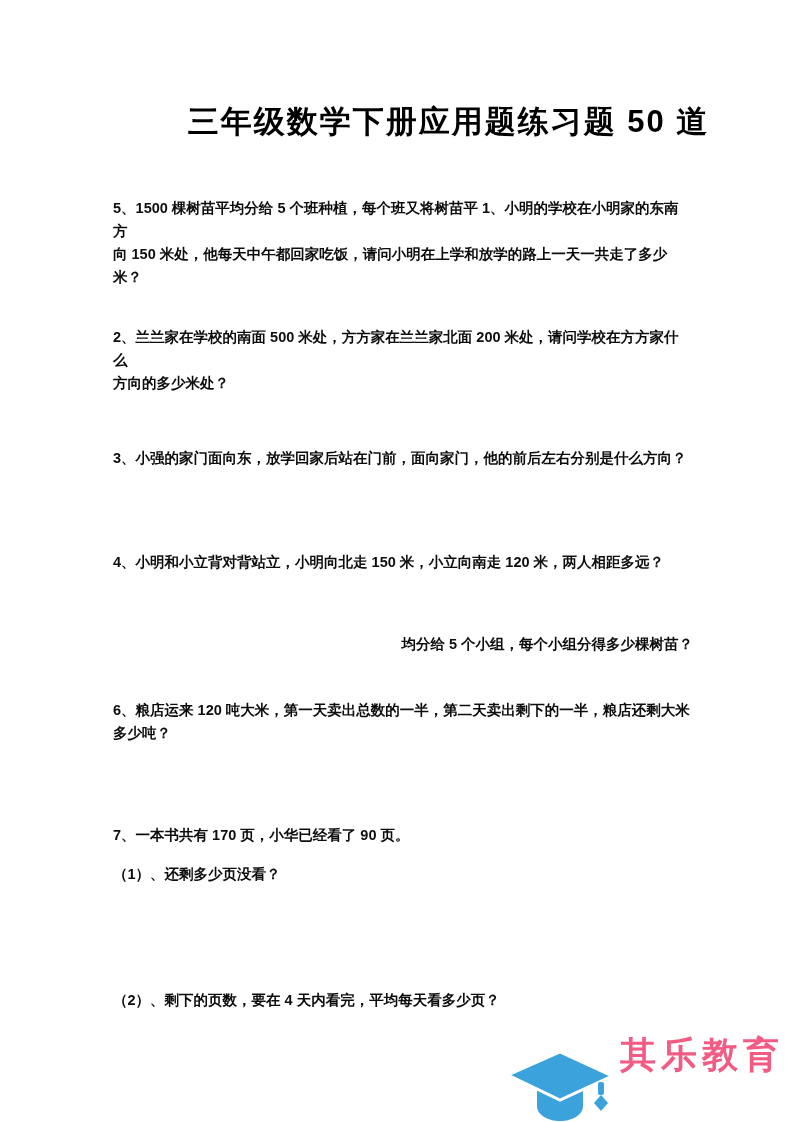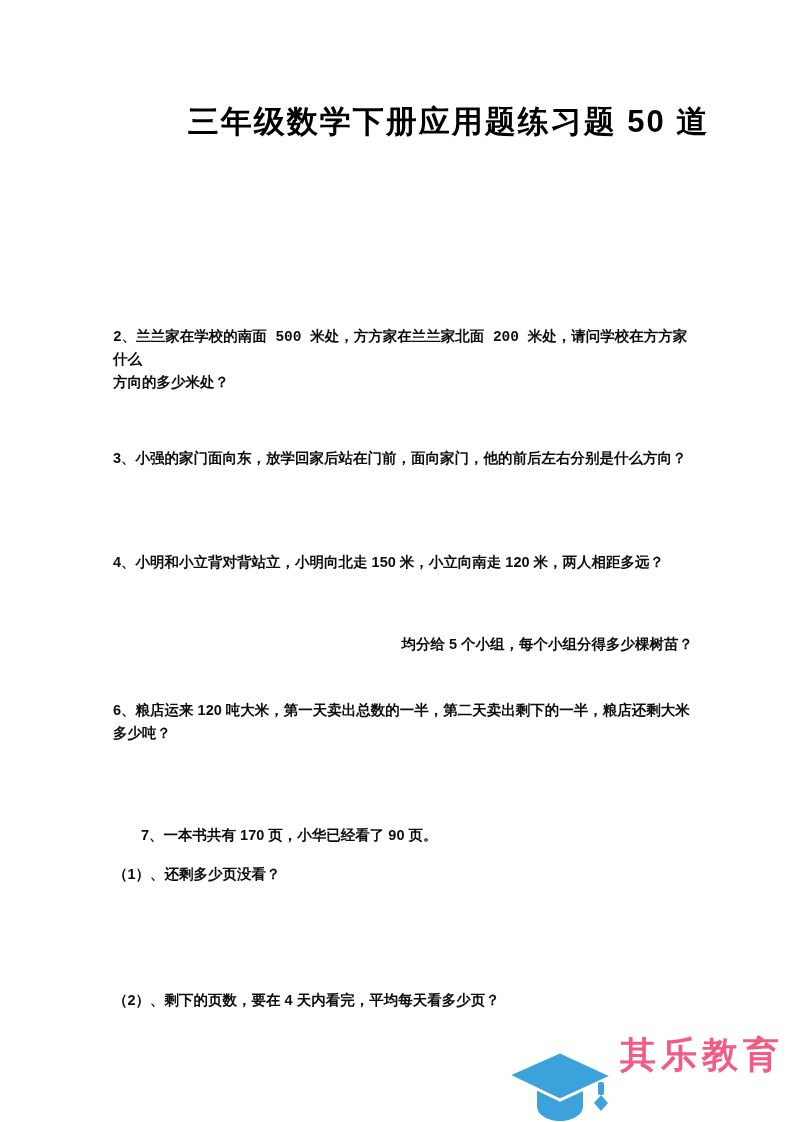--- a/index.html
+++ b/index.html
@@ -32,26 +32,26 @@
     position: absolute;
     left: 113px;
     width: 580px;
     font-size: 14.5px;
     font-weight: 700;
     line-height: 23px;
     color: #0d0d0d;
     white-space: pre-line;
   }
   .q-1 { top: 197px; }
-  .q-2 { top: 326px; font-family: Liberation Mono, monospace; }
+  .q-2 { top: 326px; }
   .q-3 { top: 447px; }
   .q-4 { top: 551px; }
   .q-5 { top: 633px; text-align: right; }
   .q-6 { top: 699px; }
-  .q-7 { top: 824px; margin-left: 28px; }
+  .q-7 { top: 824px; }
   .q-8 { top: 863px; }
   .q-9 { top: 989px; }
 
   .logo {
     position: absolute;
     top: 1034px;
     right: 9px;
     display: flex;
     flex-direction: row;
     align-items: center;
@@ -83,20 +83,22 @@
     white-space: nowrap;
   }
 </style>
 </head>
 <body>
 
 <div class="page">
 
   <div class="doc-title">三年级数学下册应用题练习题 50 道</div>
 
+  <div class="question q-1">5、1500 棵树苗平均分给 5 个班种植，每个班又将树苗平 1、小明的学校在小明家的东南方
+向 150 米处，他每天中午都回家吃饭，请问小明在上学和放学的路上一天一共走了多少米？</div>
 
   <div class="question q-2">2、兰兰家在学校的南面 500 米处，方方家在兰兰家北面 200 米处，请问学校在方方家什么
 方向的多少米处？</div>
 
   <div class="question q-3">3、小强的家门面向东，放学回家后站在门前，面向家门，他的前后左右分别是什么方向？</div>
 
   <div class="question q-4">4、小明和小立背对背站立，小明向北走 150 米，小立向南走 120 米，两人相距多远？</div>
 
   <div class="question q-5">均分给 5 个小组，每个小组分得多少棵树苗？</div>
 

